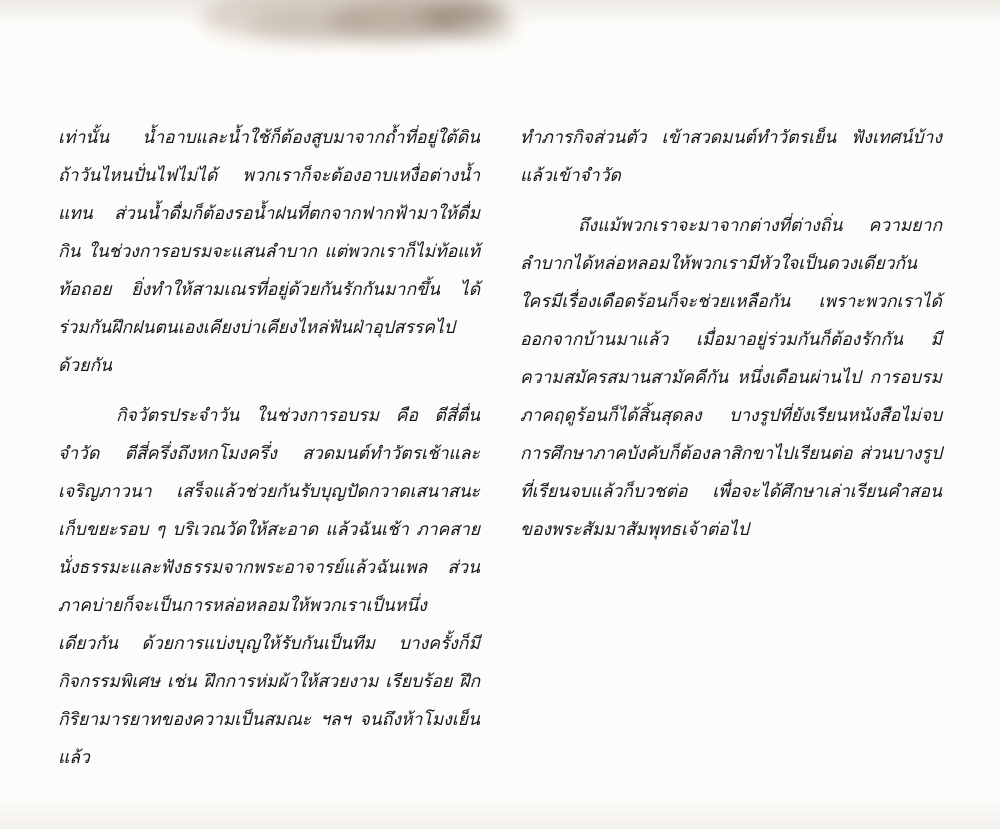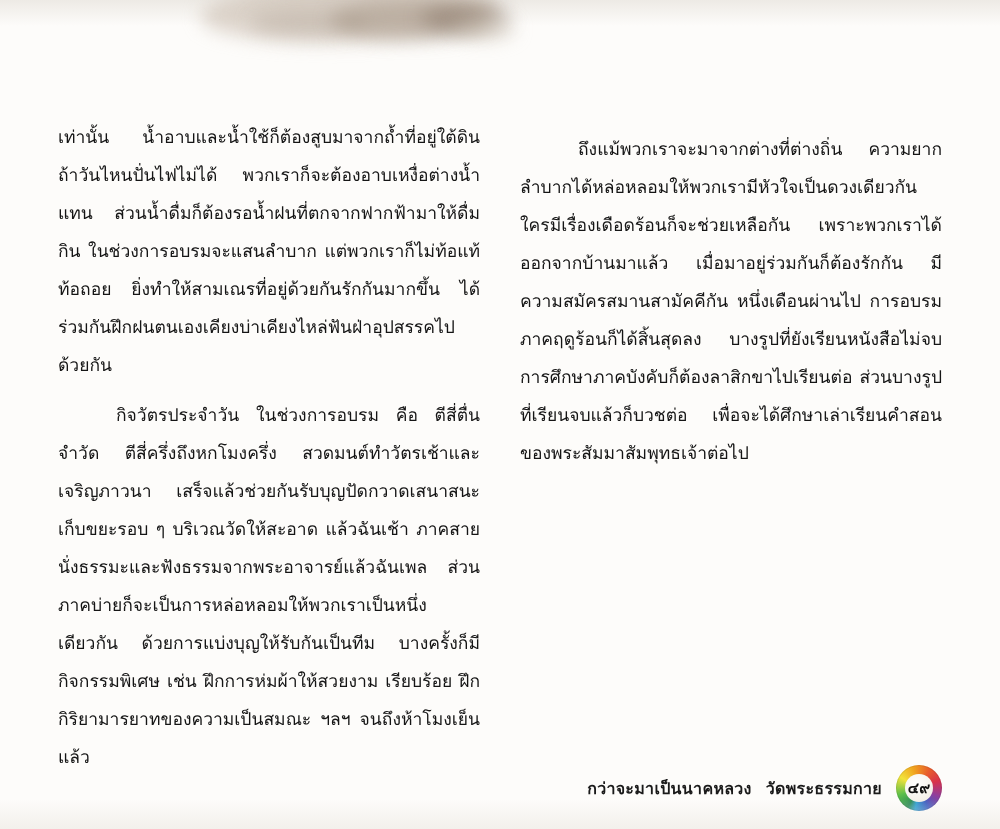--- a/index.html
+++ b/index.html
@@ -86,20 +86,21 @@
   .columns {
     position: absolute;
     left: 0;
     top: 118px;
     width: 1000px;
     display: flex;
     flex-direction: row;
     gap: 40px;
     padding: 0 58px;
     box-sizing: border-box;
+    font-style: italic;
   }
   .column {
     width: 424px;
   }
   .para {
     font-family: "DejaVu Sans", "Liberation Sans", sans-serif;
     font-size: 17.5px;
     line-height: 38px;
     color: #151515;
     text-align: justify;
@@ -183,27 +184,21 @@
   <div class="smudge smudge-e"></div>
 
   <div class="columns">
 
     <div class="column">
       <p class="para">เท่านั้น  น้ำอาบและน้ำใช้ก็ต้องสูบมาจากถ้ำที่อยู่ใต้ดิน ถ้าวันไหนปั่นไฟไม่ได้  พวกเราก็จะต้องอาบเหงื่อต่างน้ำแทน  ส่วนน้ำดื่มก็ต้องรอน้ำฝนที่ตกจากฟากฟ้ามาให้ดื่มกิน ในช่วงการอบรมจะแสนลำบาก  แต่พวกเราก็ไม่ท้อแท้ท้อถอย  ยิ่งทำให้สามเณรที่อยู่ด้วยกันรักกันมากขึ้น  ได้ร่วมกันฝึกฝนตนเองเคียงบ่าเคียงไหล่ฟันฝ่าอุปสรรคไปด้วยกัน</p>
       <p class="para indent gap">กิจวัตรประจำวัน ในช่วงการอบรม คือ ตีสี่ตื่นจำวัด ตีสี่ครึ่งถึงหกโมงครึ่ง สวดมนต์ทำวัตรเช้าและเจริญภาวนา เสร็จแล้วช่วยกันรับบุญปัดกวาดเสนาสนะ เก็บขยะรอบ ๆ บริเวณวัดให้สะอาด แล้วฉันเช้า ภาคสายนั่งธรรมะและฟังธรรมจากพระอาจารย์แล้วฉันเพล  ส่วนภาคบ่ายก็จะเป็นการหล่อหลอมให้พวกเราเป็นหนึ่งเดียวกัน ด้วยการแบ่งบุญให้รับกันเป็นทีม บางครั้งก็มีกิจกรรมพิเศษ เช่น  ฝึกการห่มผ้าให้สวยงาม เรียบร้อย ฝึกกิริยามารยาทของความเป็นสมณะ ฯลฯ จนถึงห้าโมงเย็น แล้ว</p>
     </div>
 
     <div class="column">
+      <p class="para">ทำภารกิจส่วนตัว เข้าสวดมนต์ทำวัตรเย็น ฟังเทศน์บ้าง แล้วเข้าจำวัด</p>
       <p class="para indent gap">ถึงแม้พวกเราจะมาจากต่างที่ต่างถิ่น ความยากลำบากได้หล่อหลอมให้พวกเรามีหัวใจเป็นดวงเดียวกัน ใครมีเรื่องเดือดร้อนก็จะช่วยเหลือกัน เพราะพวกเราได้ออกจากบ้านมาแล้ว เมื่อมาอยู่ร่วมกันก็ต้องรักกัน มีความสมัครสมานสามัคคีกัน หนึ่งเดือนผ่านไป การอบรมภาคฤดูร้อนก็ได้สิ้นสุดลง บางรูปที่ยังเรียนหนังสือไม่จบการศึกษาภาคบังคับก็ต้องลาสิกขาไปเรียนต่อ  ส่วนบางรูปที่เรียนจบแล้วก็บวชต่อ  เพื่อจะได้ศึกษาเล่าเรียนคำสอนของพระสัมมาสัมพุทธเจ้าต่อไป</p>
     </div>
 
   </div>
 
-  <div class="footer">
-    <span class="footer-text">กว่าจะมาเป็นนาคหลวง</span>
-    <span class="footer-text">วัดพระธรรมกาย</span>
-    <span class="page-badge">
-      <span class="page-number">๔๙</span>
-    </span>
-  </div>
 
   <div class="edge-shade-bottom"></div>
 </div>
 
 </body></html>

